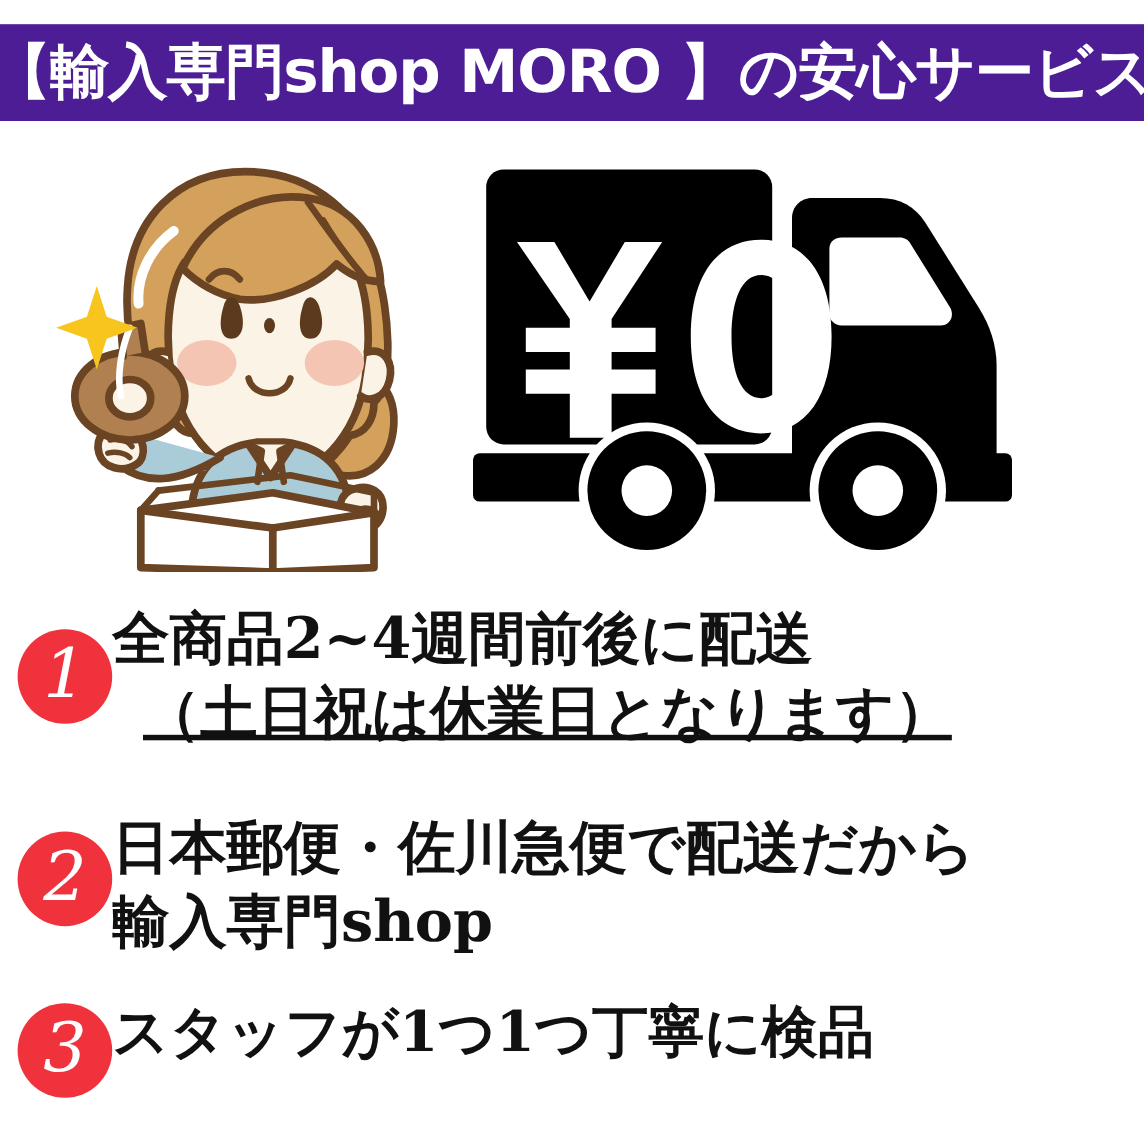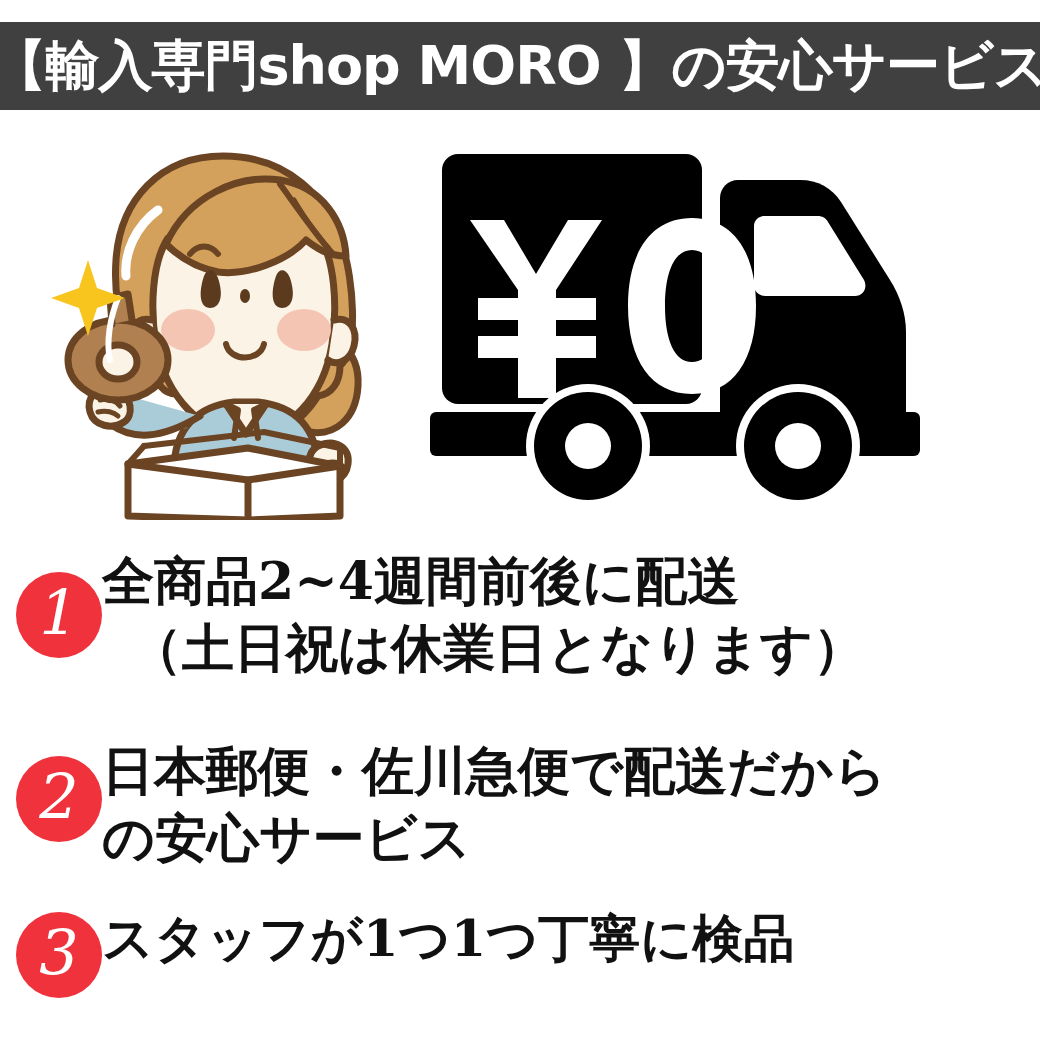--- a/index.html
+++ b/index.html
@@ -15,21 +15,21 @@
     position: relative;
   }
 
   
   .header-banner {
     position: absolute;
     left: 0;
     top: 22px;
     width: 1040px;
     height: 88px;
-    background: #404040;
+    background: #4c1d95;
     display: flex;
     align-items: center;
     justify-content: center;
     box-sizing: border-box;
   }
   .header-title {
     color: #ffffff;
     font-family: "DejaVu Sans", "Liberation Sans", sans-serif;
     font-weight: bold;
     font-size: 54px;
@@ -110,21 +110,21 @@
   .feature-text {
     flex: 1 1 auto;
     color: #111111;
     font-family: "DejaVu Serif", "Liberation Serif", serif;
     font-weight: bold;
     font-size: 52px;
     line-height: 1.28;
     letter-spacing: 0px;
   }
   .feature-line { display: block; white-space: nowrap; }
-  .feature-line.indent { padding-left: 28px; }
+  .feature-line.indent { padding-left: 28px; text-decoration: underline; }
   .feature-item.f3 .feature-text { font-size: 51px; }
 </style>
 </head>
 <body>
 
 <div class="header-banner">
   <span class="header-title">【輸入専門shop MORO 】の安心サービス</span>
 </div>
 
 <div class="art-row">
@@ -271,21 +271,21 @@
       <span class="feature-line indent">（土日祝は休業日となります）</span>
     </div>
   </div>
 
   <div class="feature-item f2">
     <div class="badge">
       <span class="badge-num">2</span>
     </div>
     <div class="feature-text">
       <span class="feature-line">日本郵便・佐川急便で配送だから</span>
-      <span class="feature-line">の安心サービス</span>
+      <span class="feature-line">輸入専門shop</span>
     </div>
   </div>
 
   <div class="feature-item f3">
     <div class="badge">
       <span class="badge-num">3</span>
     </div>
     <div class="feature-text">
       <span class="feature-line">スタッフが1つ1つ丁寧に検品</span>
     </div>

